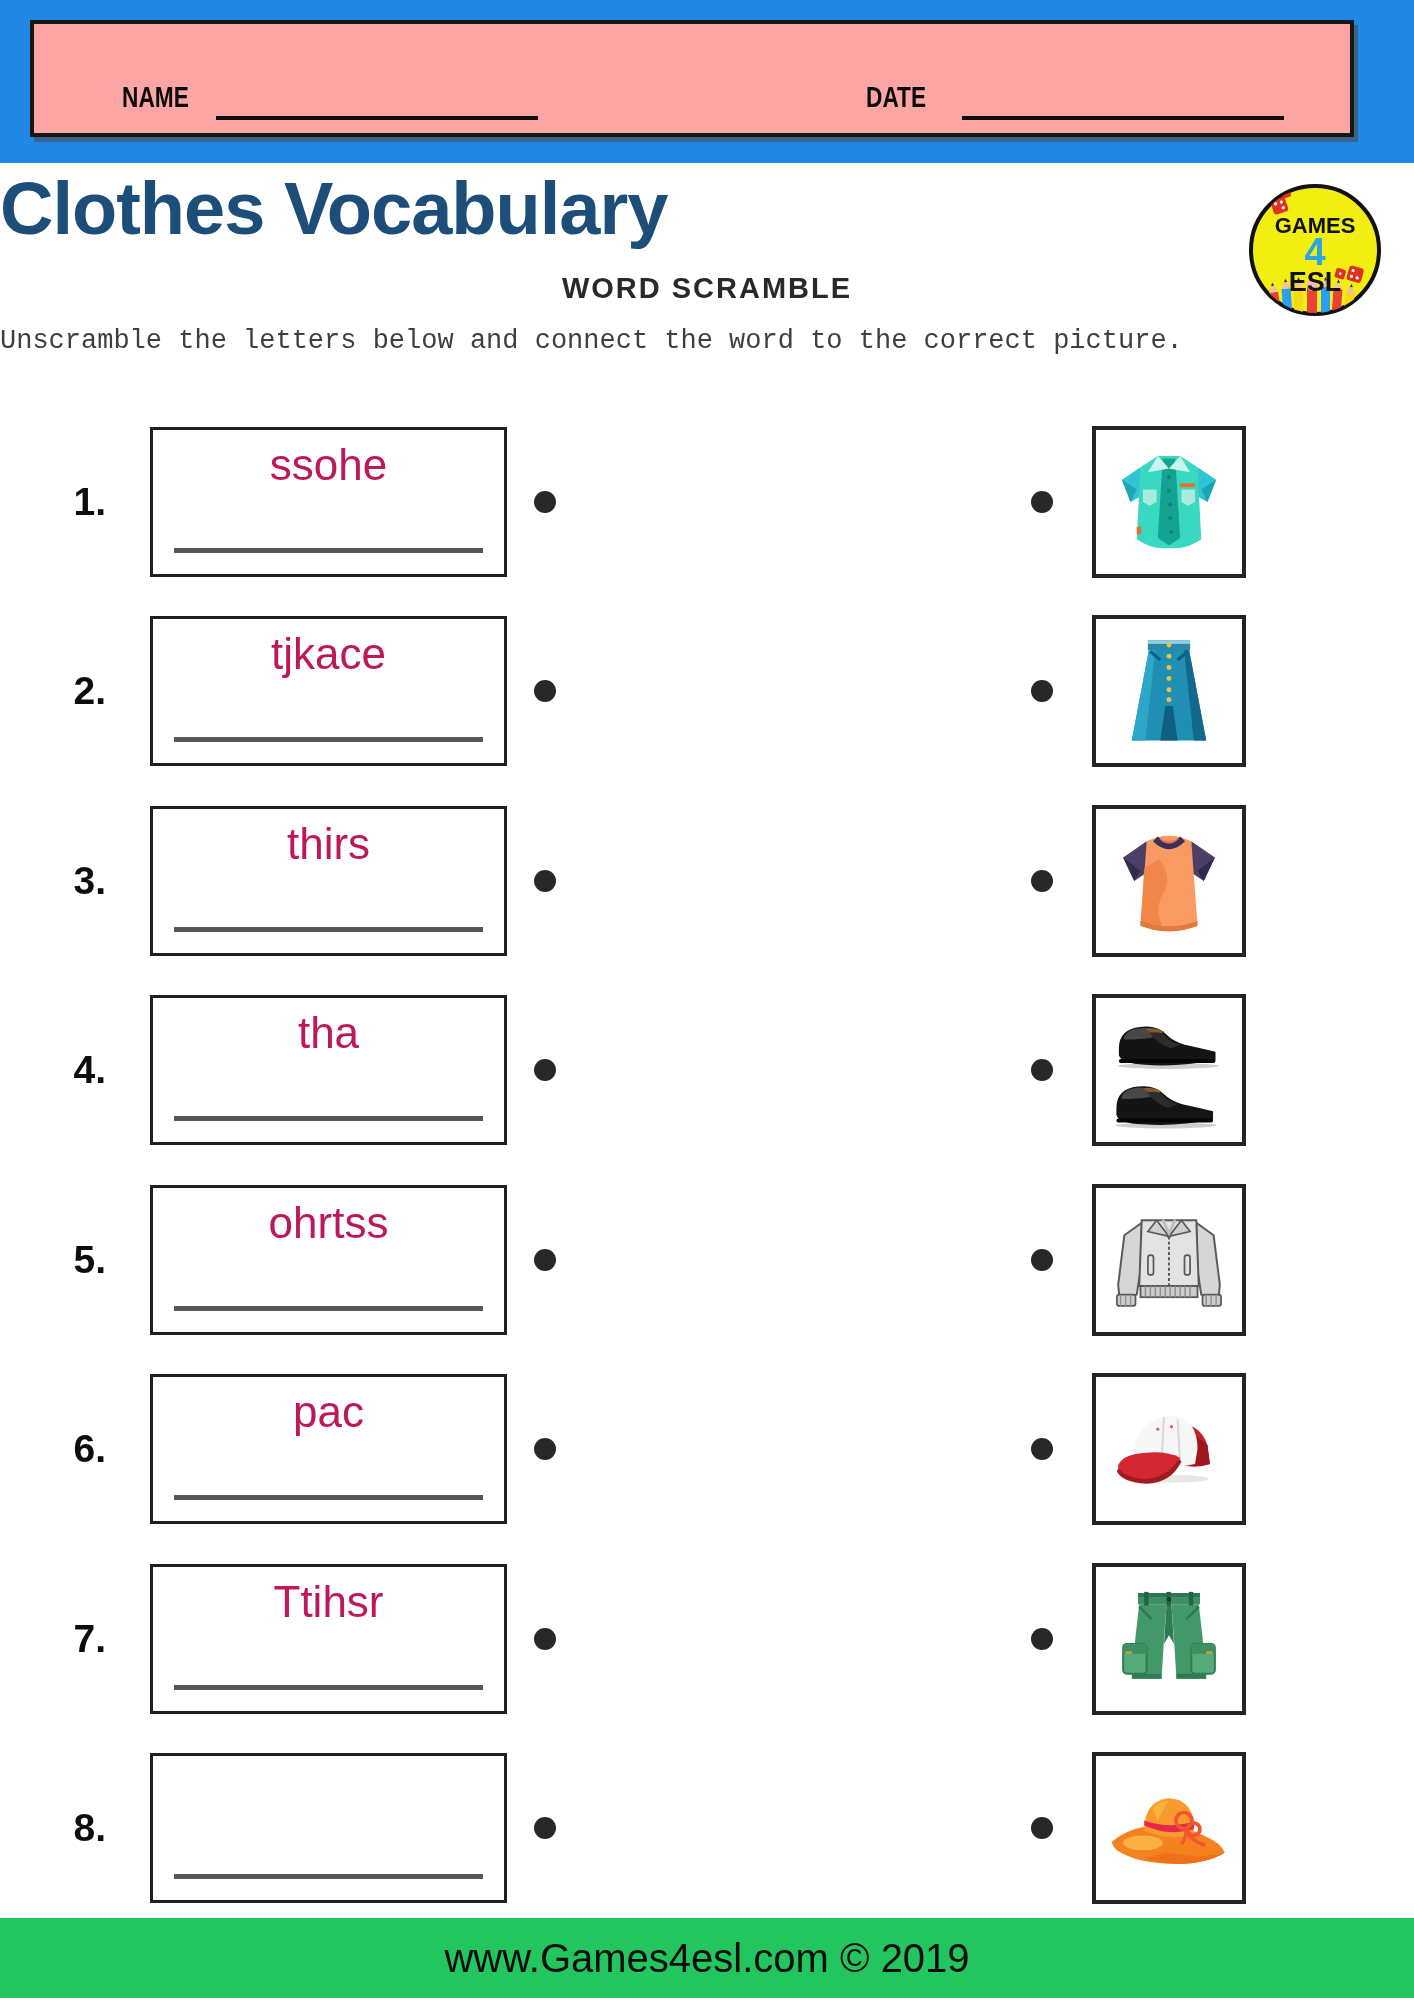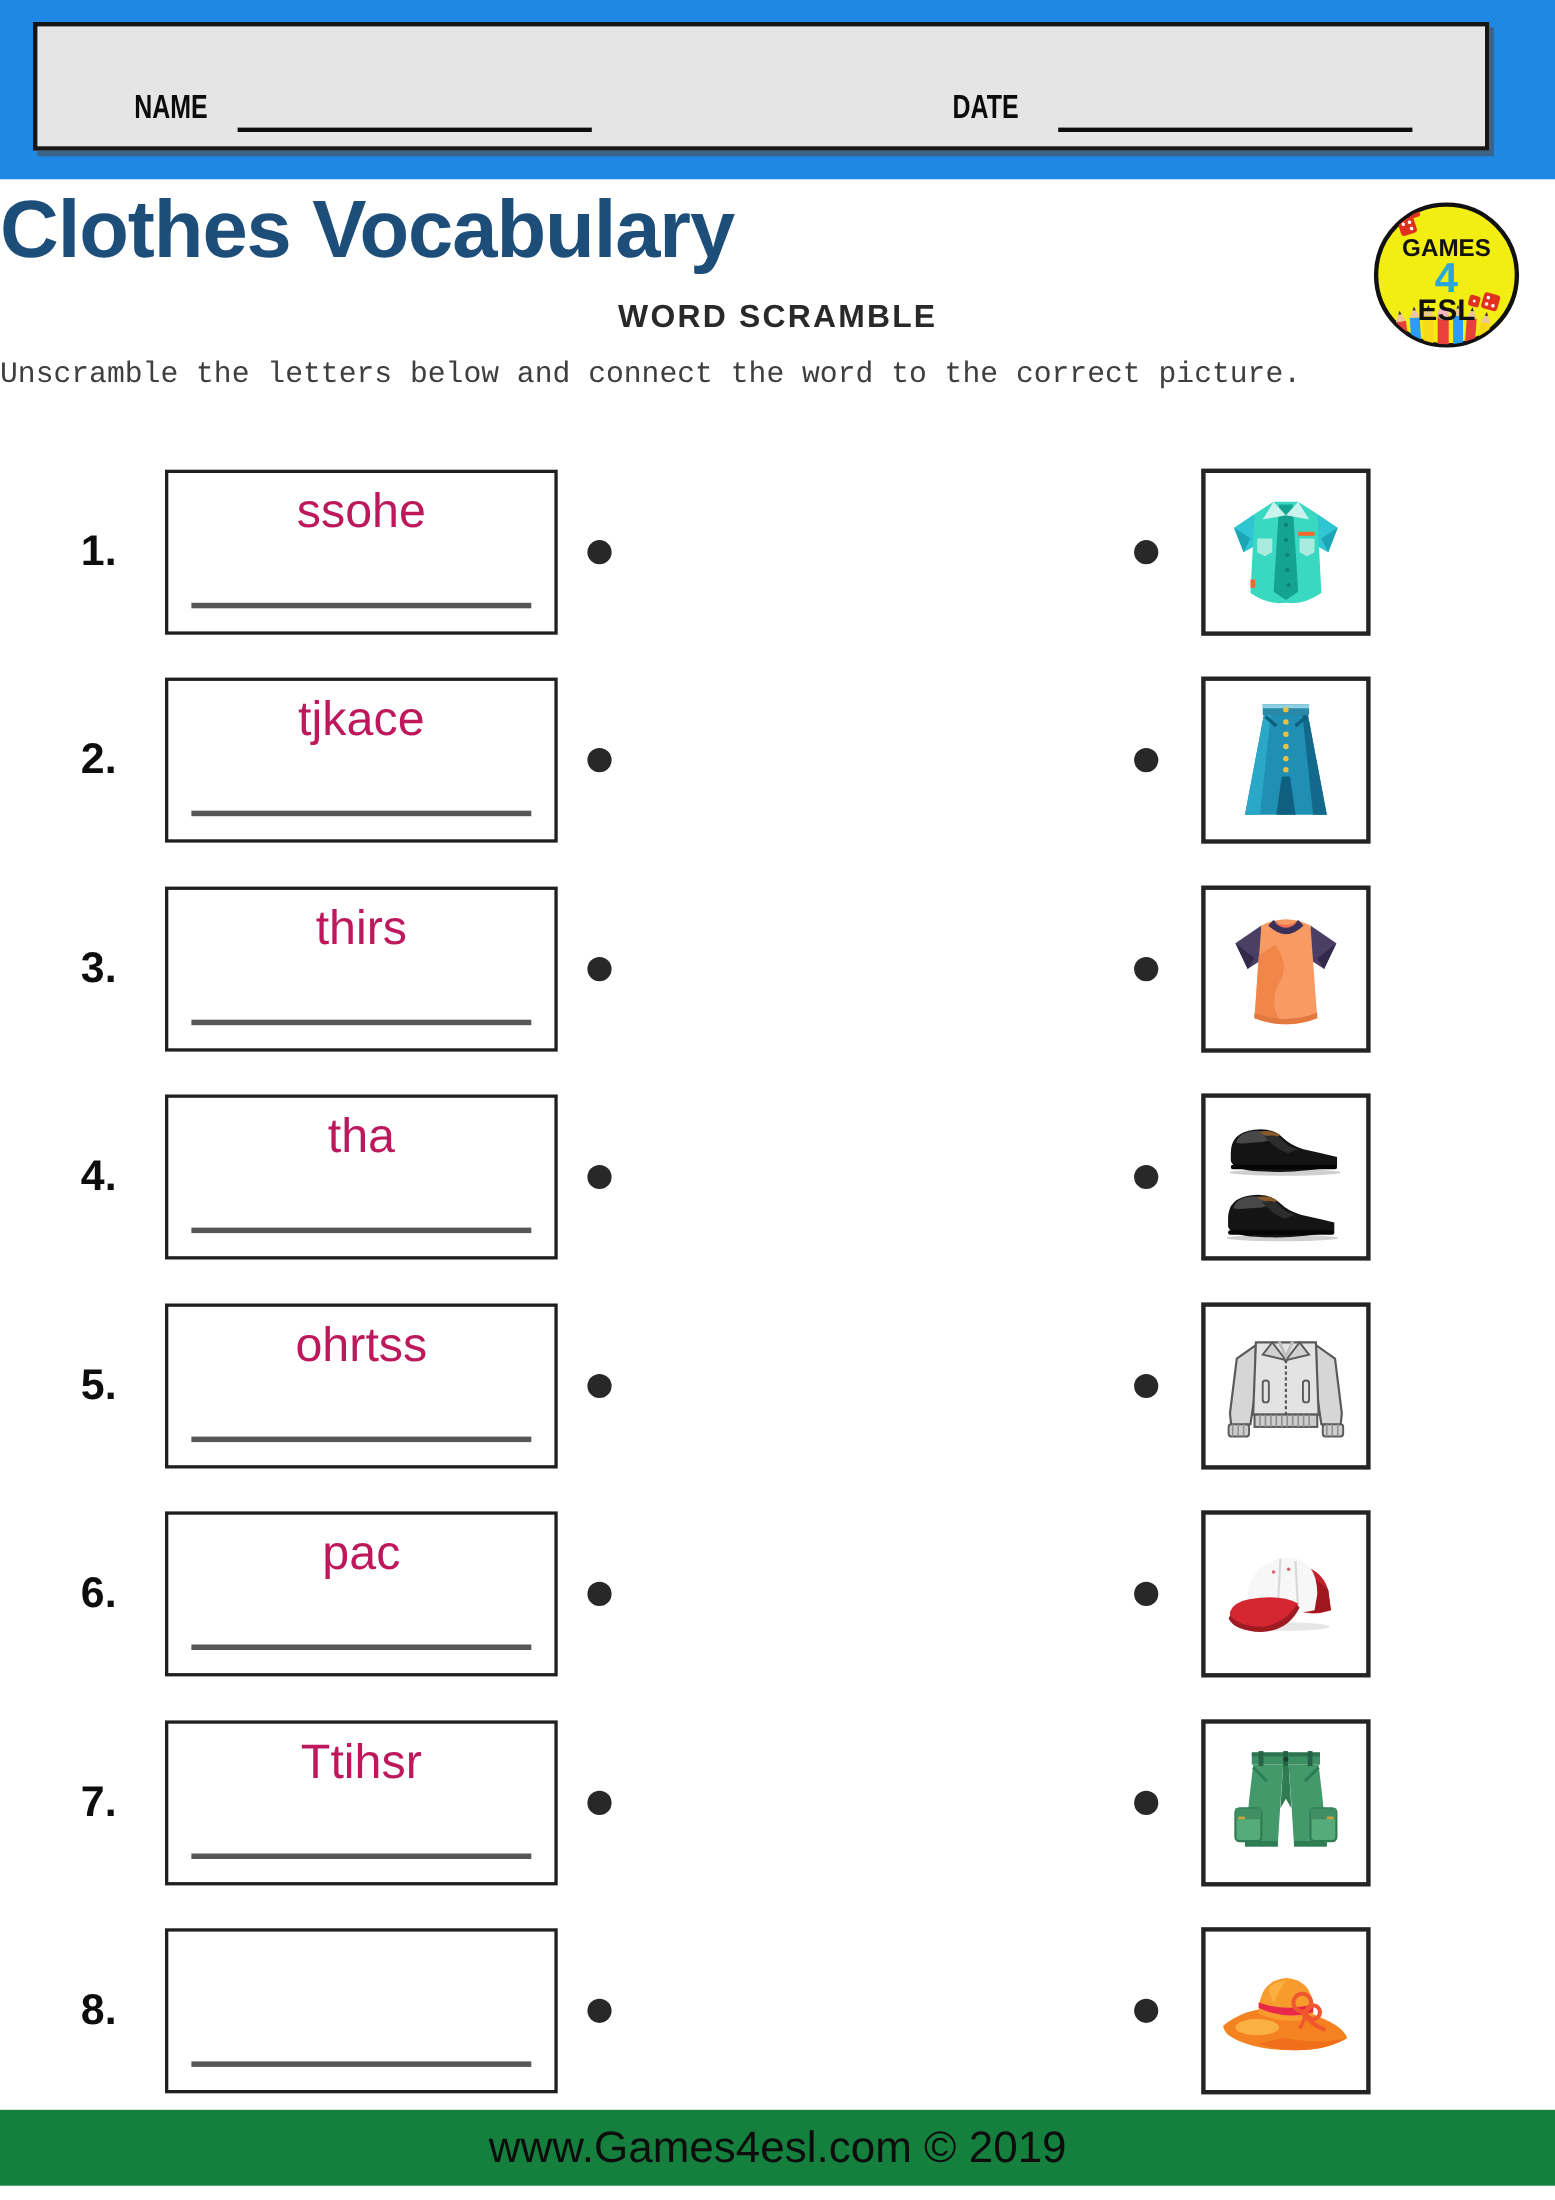--- a/index.html
+++ b/index.html
@@ -6,21 +6,21 @@
   .page {
     position:relative; width:1414px; height:2000px; background:#ffffff;
     margin:0 auto; overflow:hidden;
     font-family:"Liberation Sans", sans-serif;
   }
 
   
   .header-band { position:absolute; left:0; top:0; width:1414px; height:163px; background:#1e88e4; }
   .namedate-box {
     position:absolute; left:30px; top:20px; width:1324px; height:117px;
-    background:#e5e5e5; border:4px solid #161616; box-sizing:border-box;
+    background:#fca5a5; border:4px solid #161616; box-sizing:border-box;
     box-shadow:4px 5px 0 rgba(75,75,75,.6);
     text-align:right;
   }
   .nd-label {
     position:absolute; font-weight:bold; font-size:27px; color:#0c0c0c;
     letter-spacing:0px; transform:scale(.84,1.12); transform-origin:left center;
   }
   .name-label { left:88px; top:58px; }
   .date-label { left:832px; top:58px; }
   .nd-line { position:absolute; height:4px; background:#0e0e0e; }
@@ -64,21 +64,21 @@
   .dot-right { left:1031px; }
   .pic-box {
     position:absolute; left:1092px; top:-1px; width:154px; height:152px;
     border:4px solid #242424; box-sizing:border-box; background:#fff;
     display:flex; align-items:center; justify-content:center;
   }
   .pic-box svg { width:124px; height:124px; }
 
   
   .footer {
-    position:absolute; left:0; top:1918px; width:1414px; height:69px; background:#15803d;
+    position:absolute; left:0; top:1918px; width:1414px; height:80px; background:#22c55e;
     display:flex; align-items:center; justify-content:center;
     font-size:40px; color:#0d0d0d;
   }
 </style>
 </head>
 <body>
 
 <div class="page">
 
   <div class="header-band">

